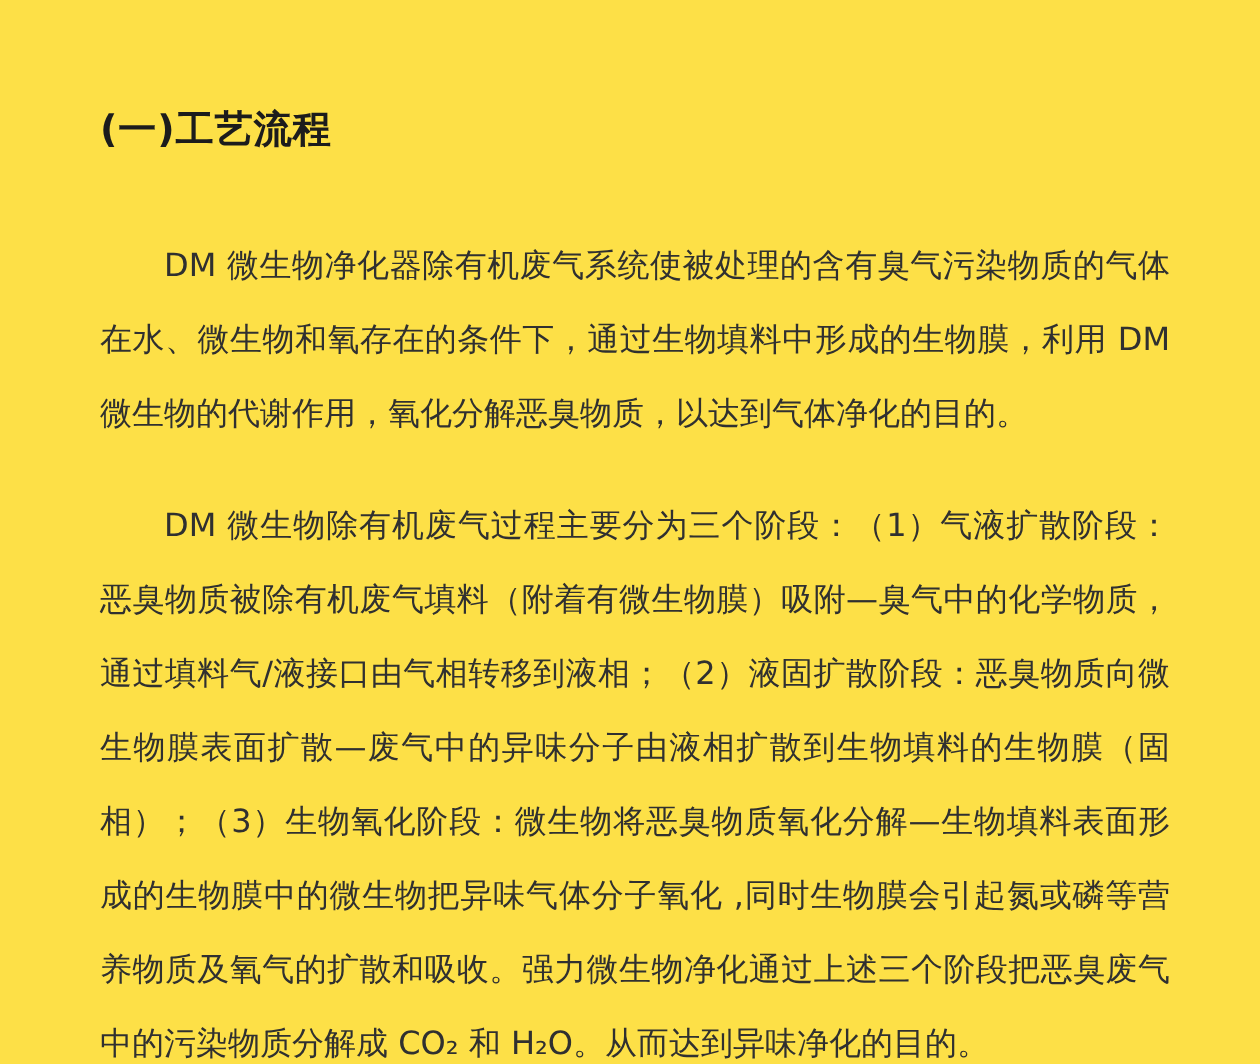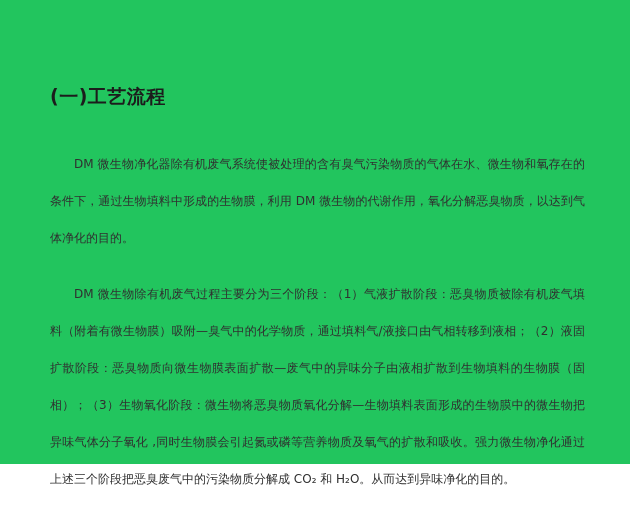--- a/index.html
+++ b/index.html
@@ -9,35 +9,35 @@
   }
   body {
     width: 630px;
     height: 532px;
     overflow: hidden;
     font-family: "DejaVu Sans", "Liberation Sans", sans-serif;
   }
   .page {
     box-sizing: border-box;
     width: 630px;
-    height: 464px;
-    background: #22c55e;
-    padding: 84px 45px 0 50px;
+    height: 532px;
+    background: #fde047;
+    padding: 52px 45px 0 50px;
     color: #2d2d2d;
   }
   .heading {
     margin: 0 0 36px 0;
     font-size: 19px;
     font-weight: bold;
     color: #1c1c1c;
     letter-spacing: 0.5px;
   }
   .para {
     margin: 0;
-    font-size: 12px;
+    font-size: 16px;
     line-height: 37px;
     color: #303030;
     text-align: justify;
     text-justify: inter-ideograph;
     text-indent: 2em;
     word-break: break-all;
   }
   .para + .para {
     margin-top: 19px;
   }

